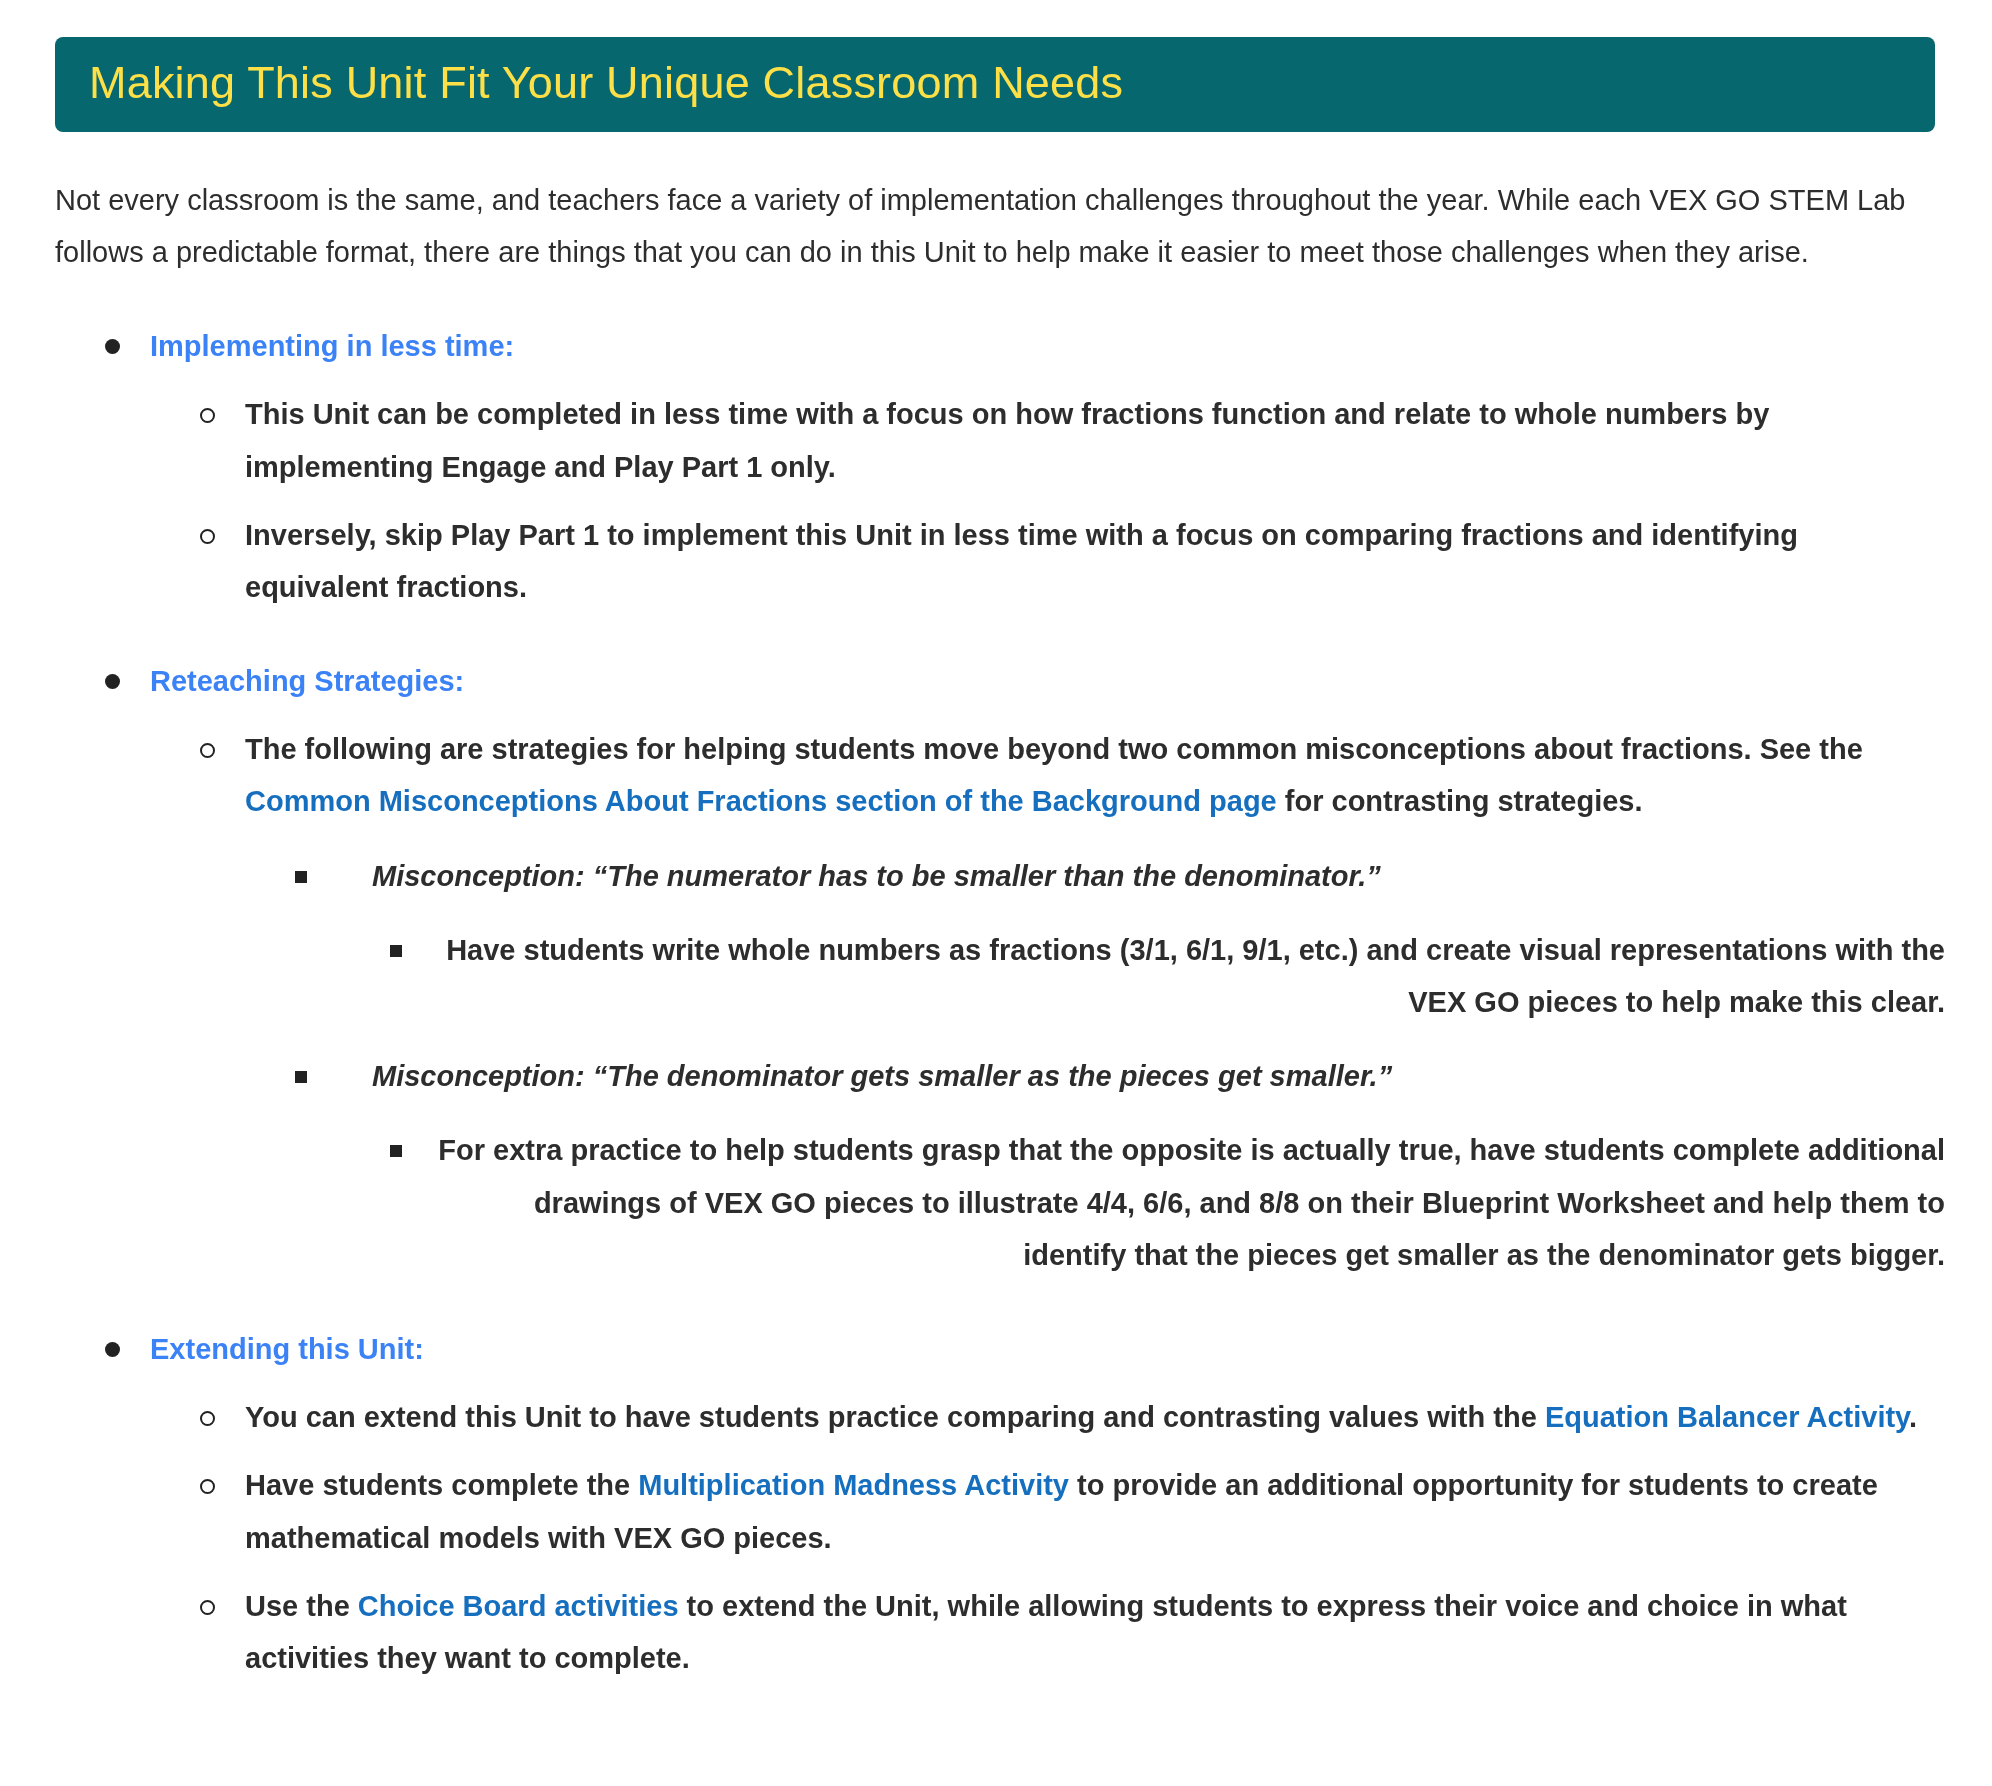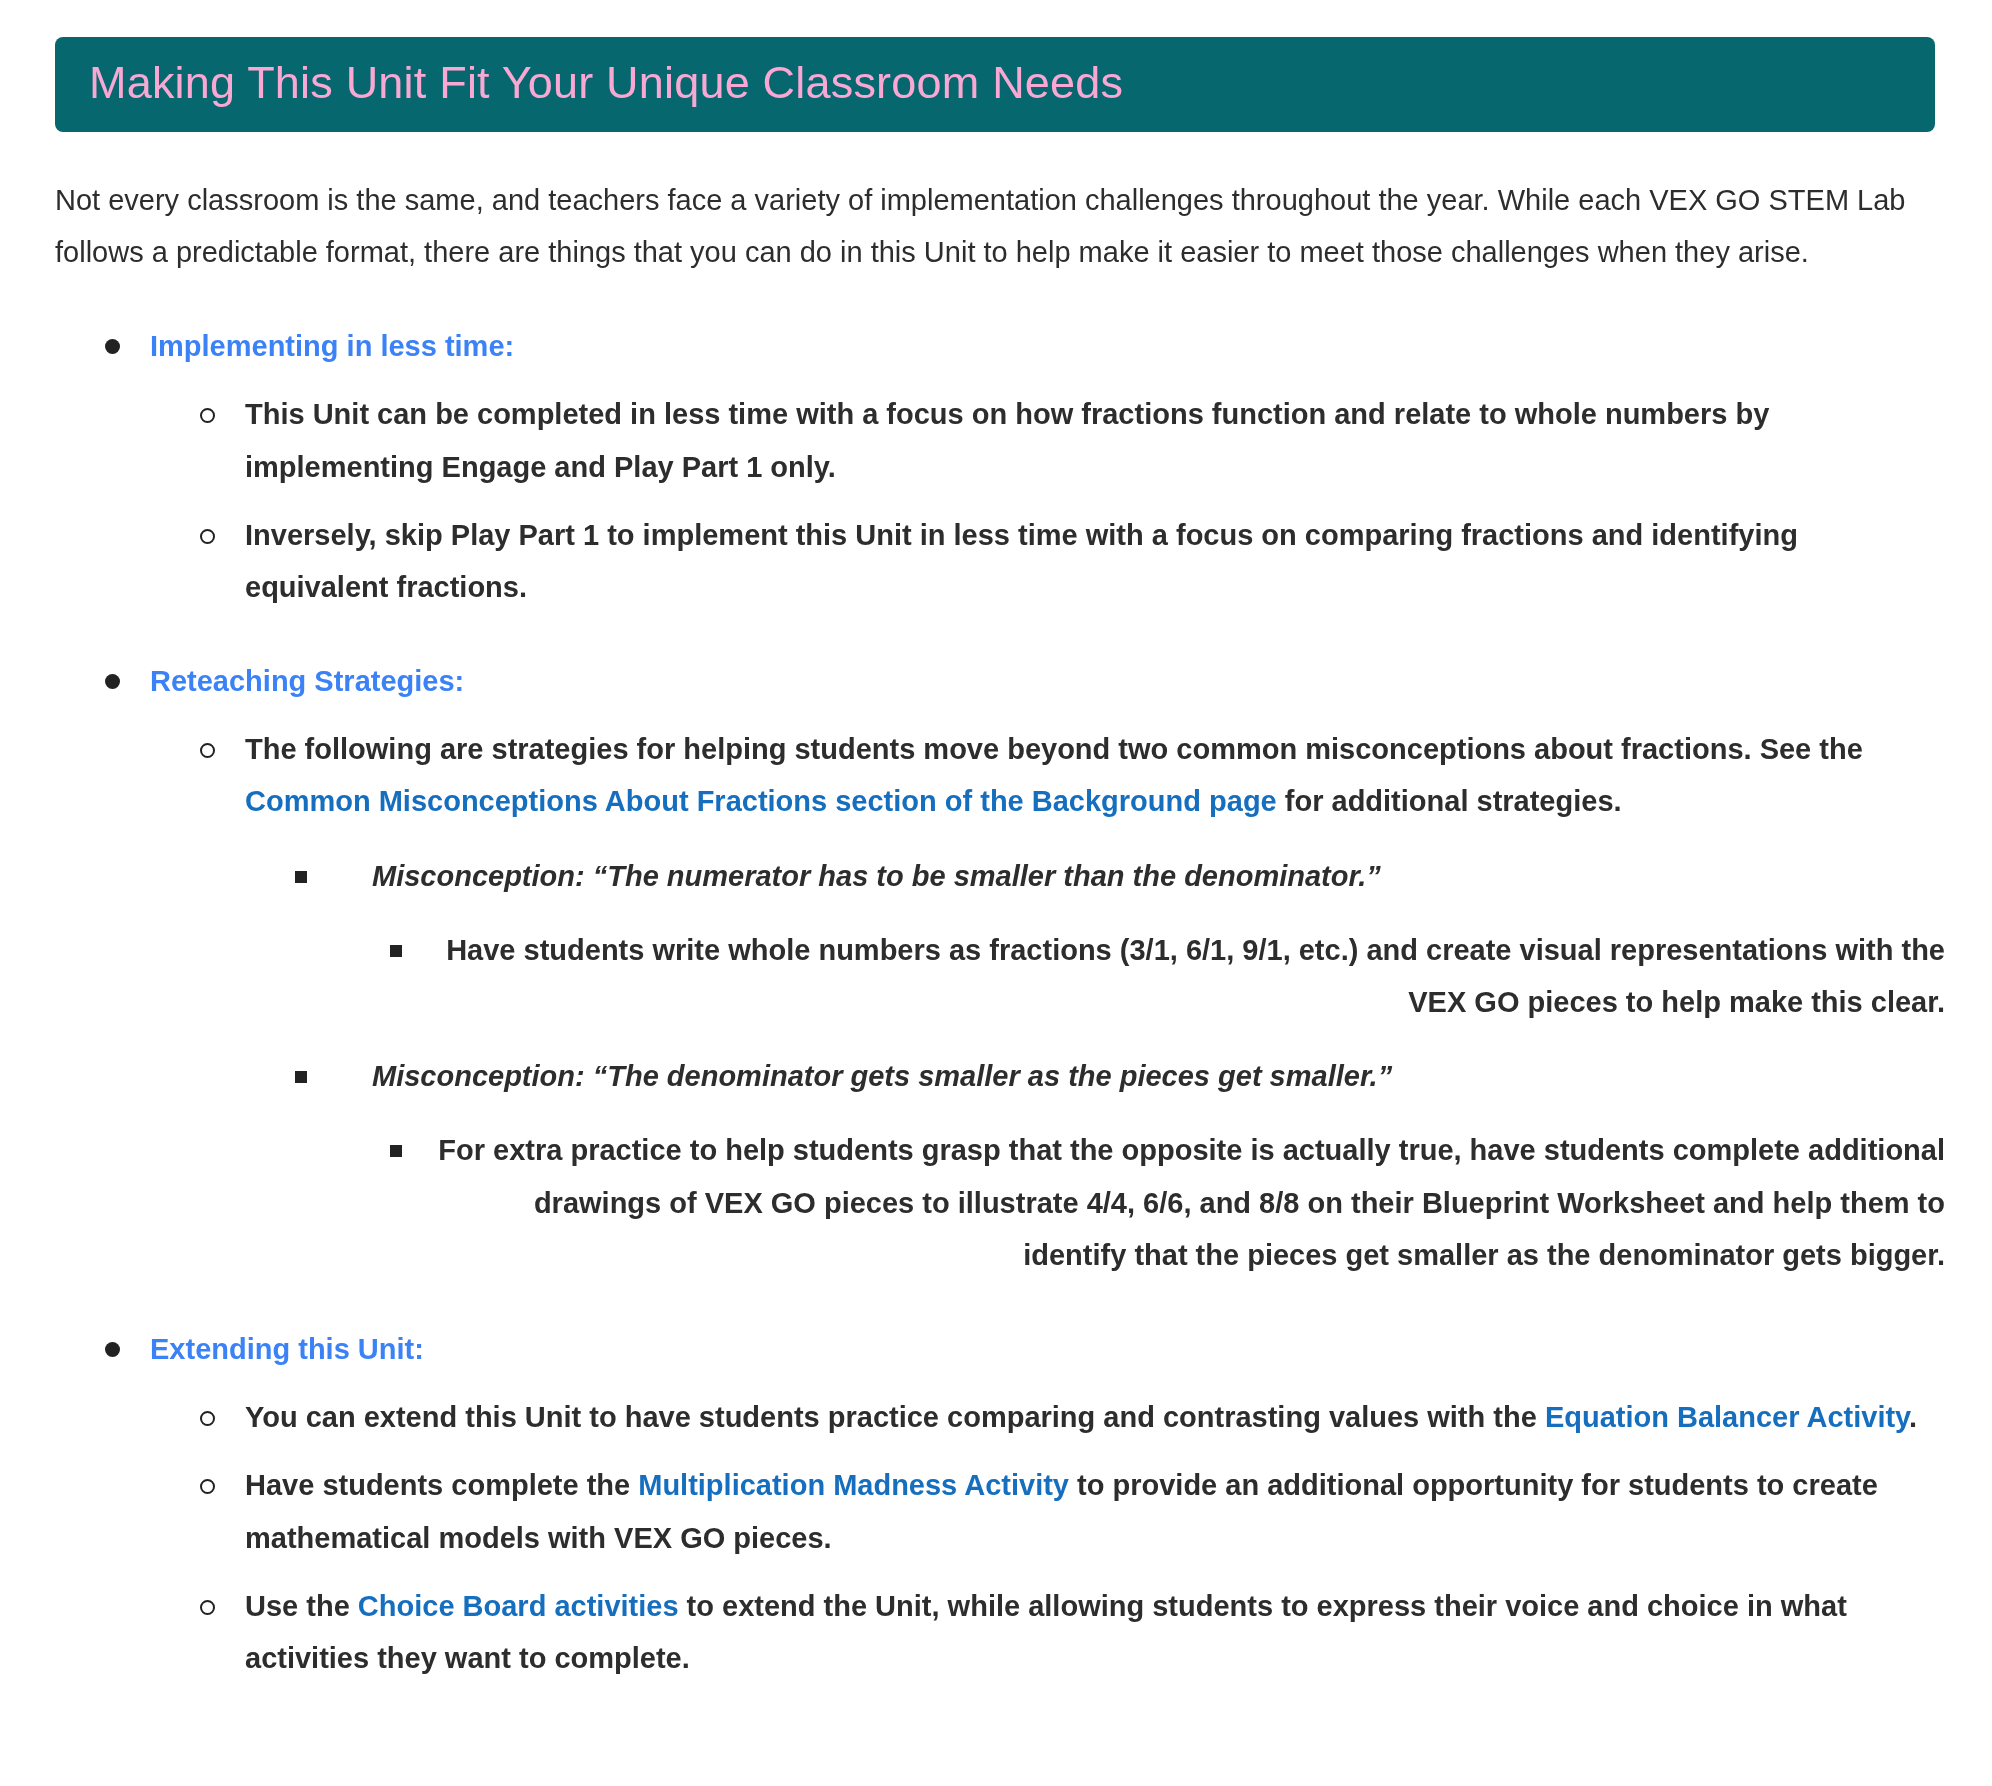--- a/index.html
+++ b/index.html
@@ -19,21 +19,21 @@
   }
   .banner {
     margin-top: 37px;
     margin-right: 10px;
     background: #06676e;
     border-radius: 8px;
     padding: 16px 34px 18px 34px;
   }
   .banner h1 {
     margin: 0;
-    color: #f9a8d4;
+    color: #fde047;
     font-size: 45px;
     font-weight: 400;
     line-height: 1.35;
     letter-spacing: 0.2px;
   }
   .intro {
     margin: 42px 0 0 0;
   }
   
   ul { list-style: none; margin: 0; padding: 0 0 0 95px; }
@@ -97,21 +97,21 @@
         <li>
           <span>Inversely, skip Play Part 1 to implement this Unit in less time with a focus on comparing fractions and identifying equivalent fractions.</span>
         </li>
       </ul>
     </li>
 
     <li>
       <span class="bullet-heading">Reteaching Strategies:</span>
       <ul class="l2">
         <li>
-          <span>The following are strategies for helping students move beyond two common misconceptions about fractions. See the </span><a class="doc-link" href="#">Common Misconceptions About Fractions section of the Background page</a><span> for additional strategies.</span>
+          <span>The following are strategies for helping students move beyond two common misconceptions about fractions. See the </span><a class="doc-link" href="#">Common Misconceptions About Fractions section of the Background page</a><span> for contrasting strategies.</span>
           <ul class="l3">
             <li>
               <span class="misconception">Misconception: “The numerator has to be smaller than the denominator.”</span>
               <ul class="l4">
                 <li>
                   <span>Have students write whole numbers as fractions (3/1, 6/1, 9/1, etc.) and create visual representations with the VEX GO pieces to help make this clear.</span>
                 </li>
               </ul>
             </li>
             <li>

